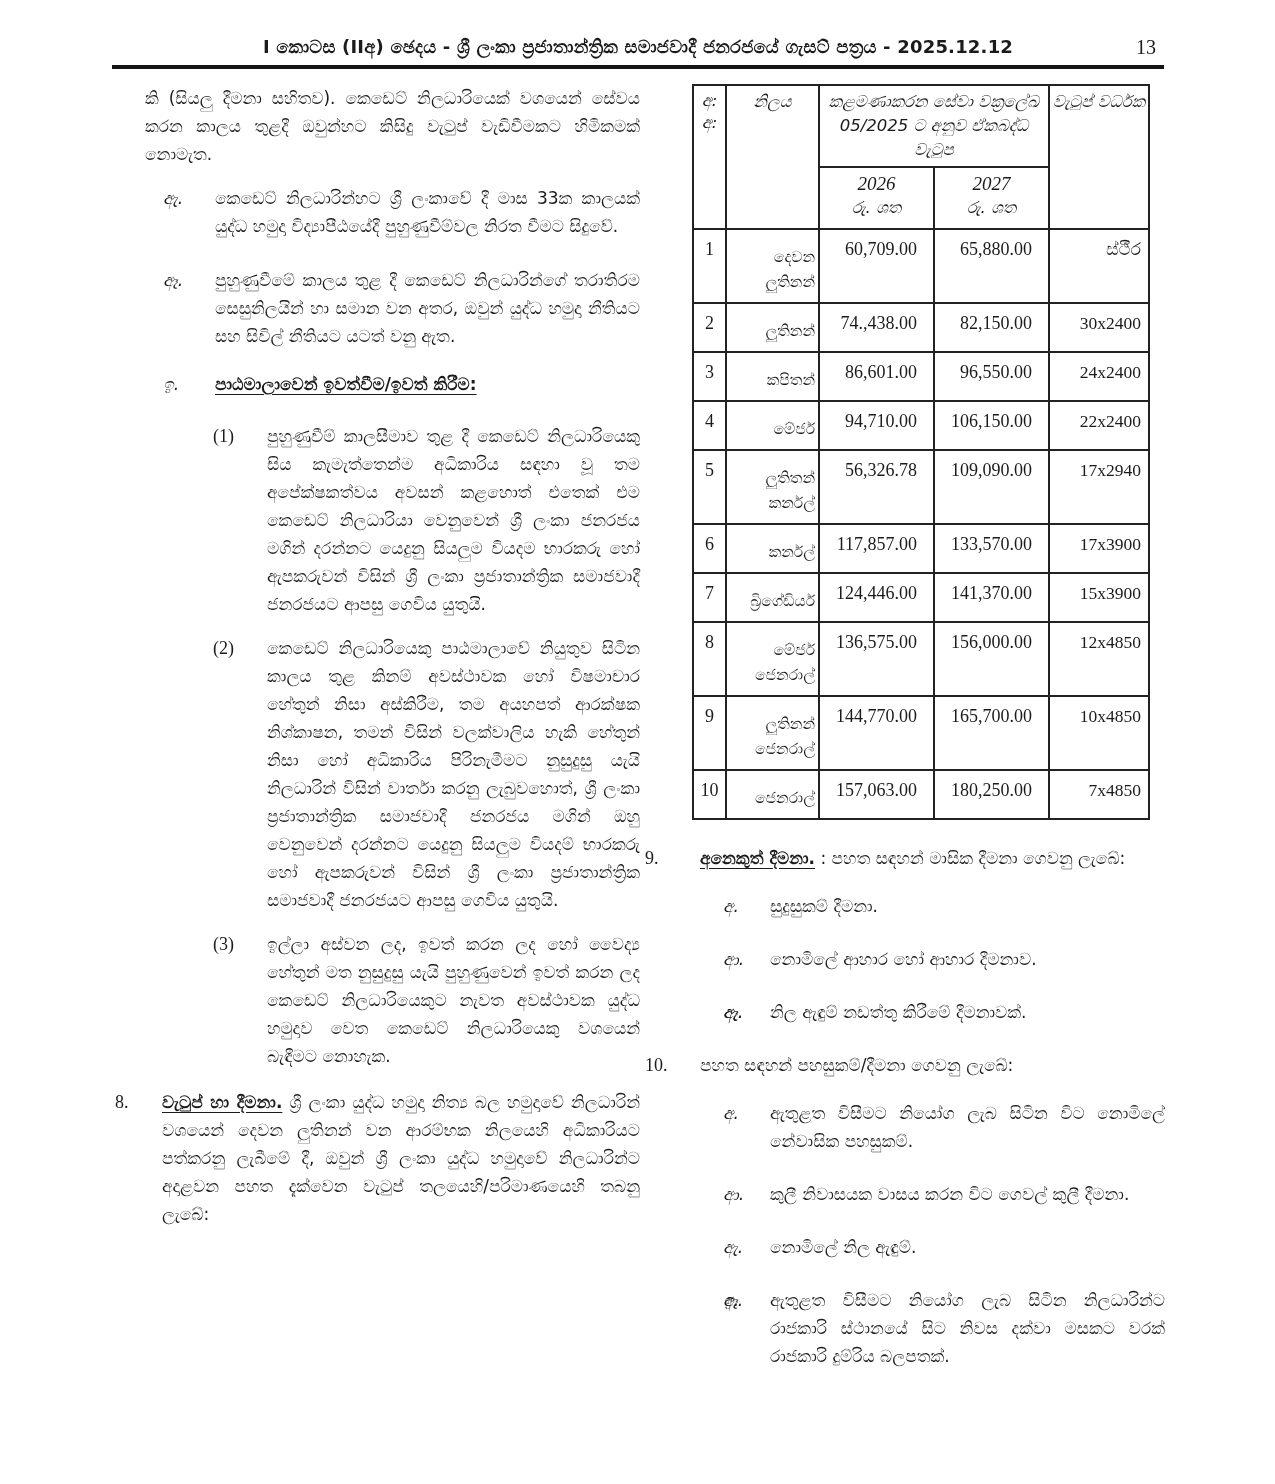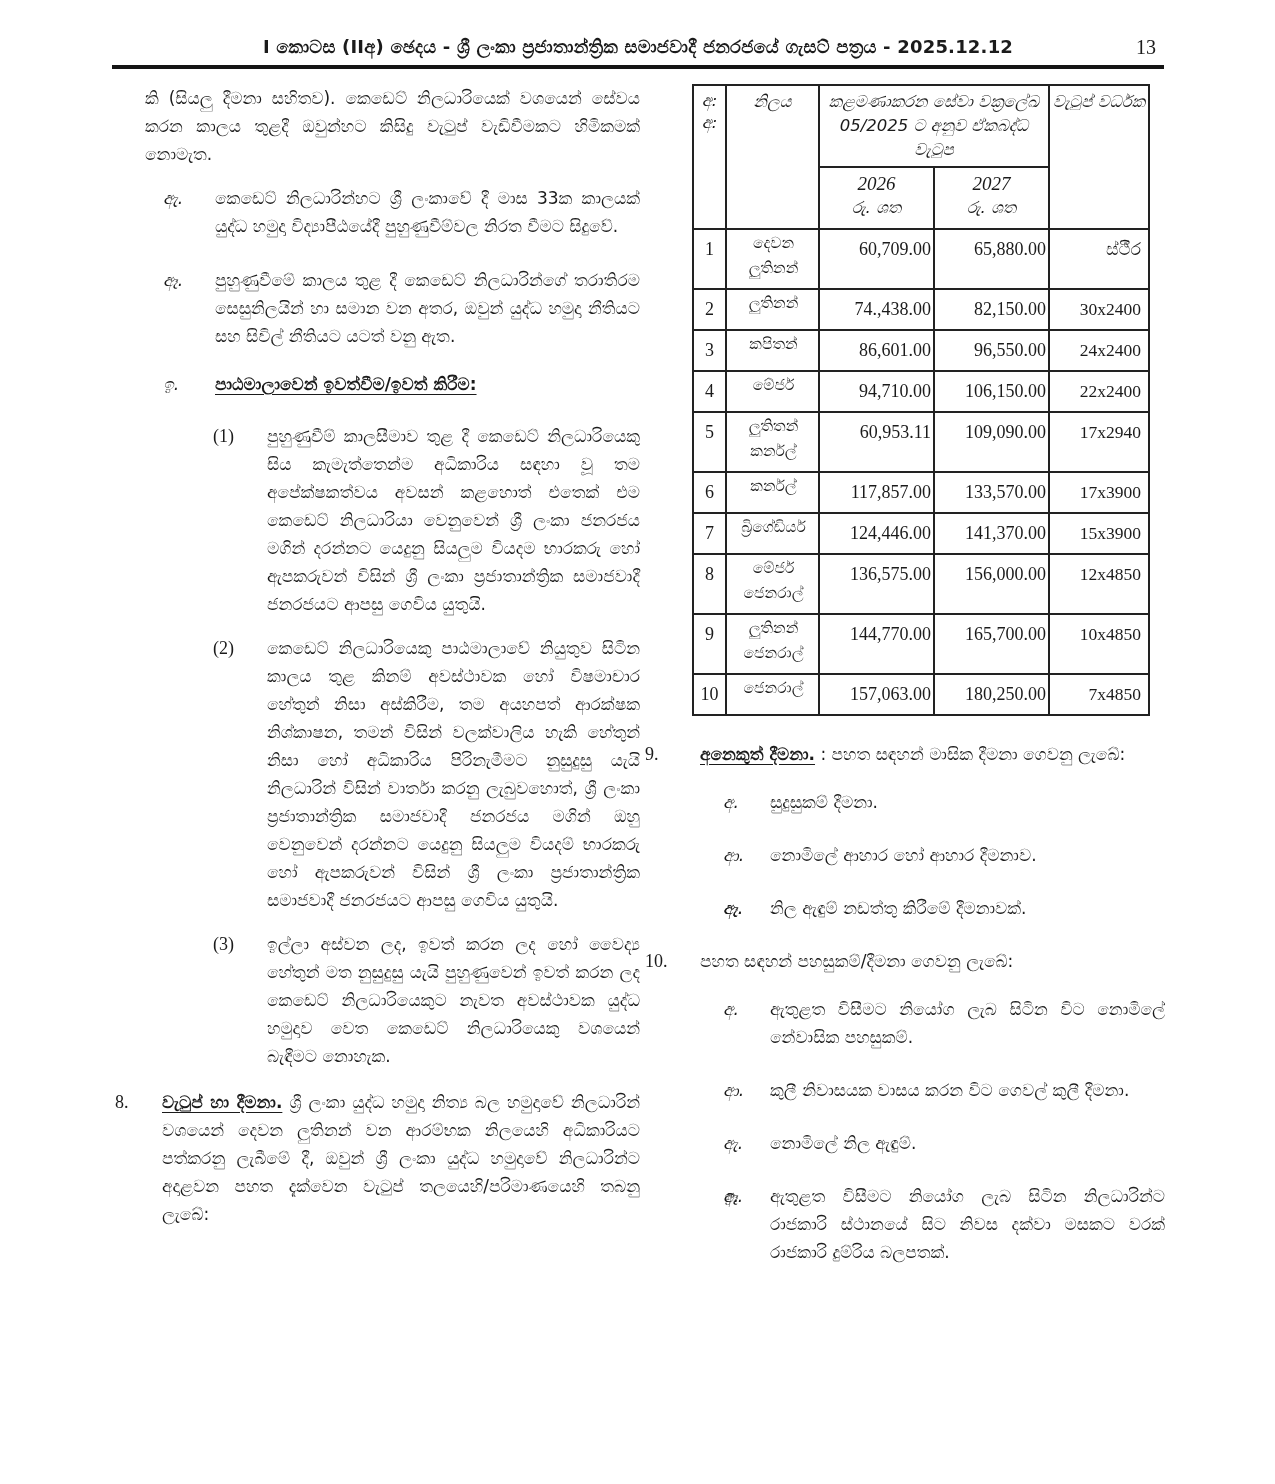--- a/index.html
+++ b/index.html
@@ -58,22 +58,22 @@
     border: 2px solid #222; vertical-align: top;
     font-weight: normal;
   }
   table.sal th { font-style: italic; text-align: center; font-size: 16.5px; line-height: 24px; padding: 4px 2px; }
   col.c-no  { width: 33px; }
   col.c-rank{ width: 93px; }
   col.c-26  { width: 115px; }
   col.c-27  { width: 115px; }
   col.c-inc { width: 100px; }
   td.no   { text-align: center; font-family: "Liberation Serif", serif; font-size: 18px; padding: 7px 2px; line-height: 25px; }
-  td.rank { text-align: center; font-size: 15.5px; padding: 1px 3px 7px 5px; line-height: 25px; }
-  td.amt  { text-align: right; font-family: "Liberation Serif", serif; font-size: 18px; padding: 7px 2px 7px 2px; line-height: 25px; }
+  td.rank { text-align: right; font-size: 15.5px; padding: 15px 3px 7px 5px; line-height: 25px; }
+  td.amt  { text-align: right; font-family: "Liberation Serif", serif; font-size: 18px; padding: 7px 16px 7px 2px; line-height: 25px; }
   td.inc  { text-align: right; font-family: "Liberation Serif", serif; font-size: 17.5px; padding: 7px 7px; line-height: 25px; }
   th .yr { font-family: "Liberation Serif", serif; font-size: 19px; font-style: italic; display: block; }
   th .serial-stack span { display: block; line-height: 22px; }
   tr.subhdr th { height: 62px; border-radius: 7px; }
   tr.grphdr th.grp { height: 78px; }
 </style>
 </head>
 <body>
 
 <div class="page">
@@ -184,21 +184,21 @@
           <tr>
             <td class="no">4</td>
             <td class="rank">මේජර්</td>
             <td class="amt">94,710.00</td>
             <td class="amt">106,150.00</td>
             <td class="inc">22x2400</td>
           </tr>
           <tr>
             <td class="no">5</td>
             <td class="rank">ලුතිතන් කර්නල්</td>
-            <td class="amt">60,953.11</td>
+            <td class="amt">56,326.78</td>
             <td class="amt">109,090.00</td>
             <td class="inc">17x2940</td>
           </tr>
           <tr>
             <td class="no">6</td>
             <td class="rank">කර්නල්</td>
             <td class="amt">117,857.00</td>
             <td class="amt">133,570.00</td>
             <td class="inc">17x3900</td>
           </tr>

